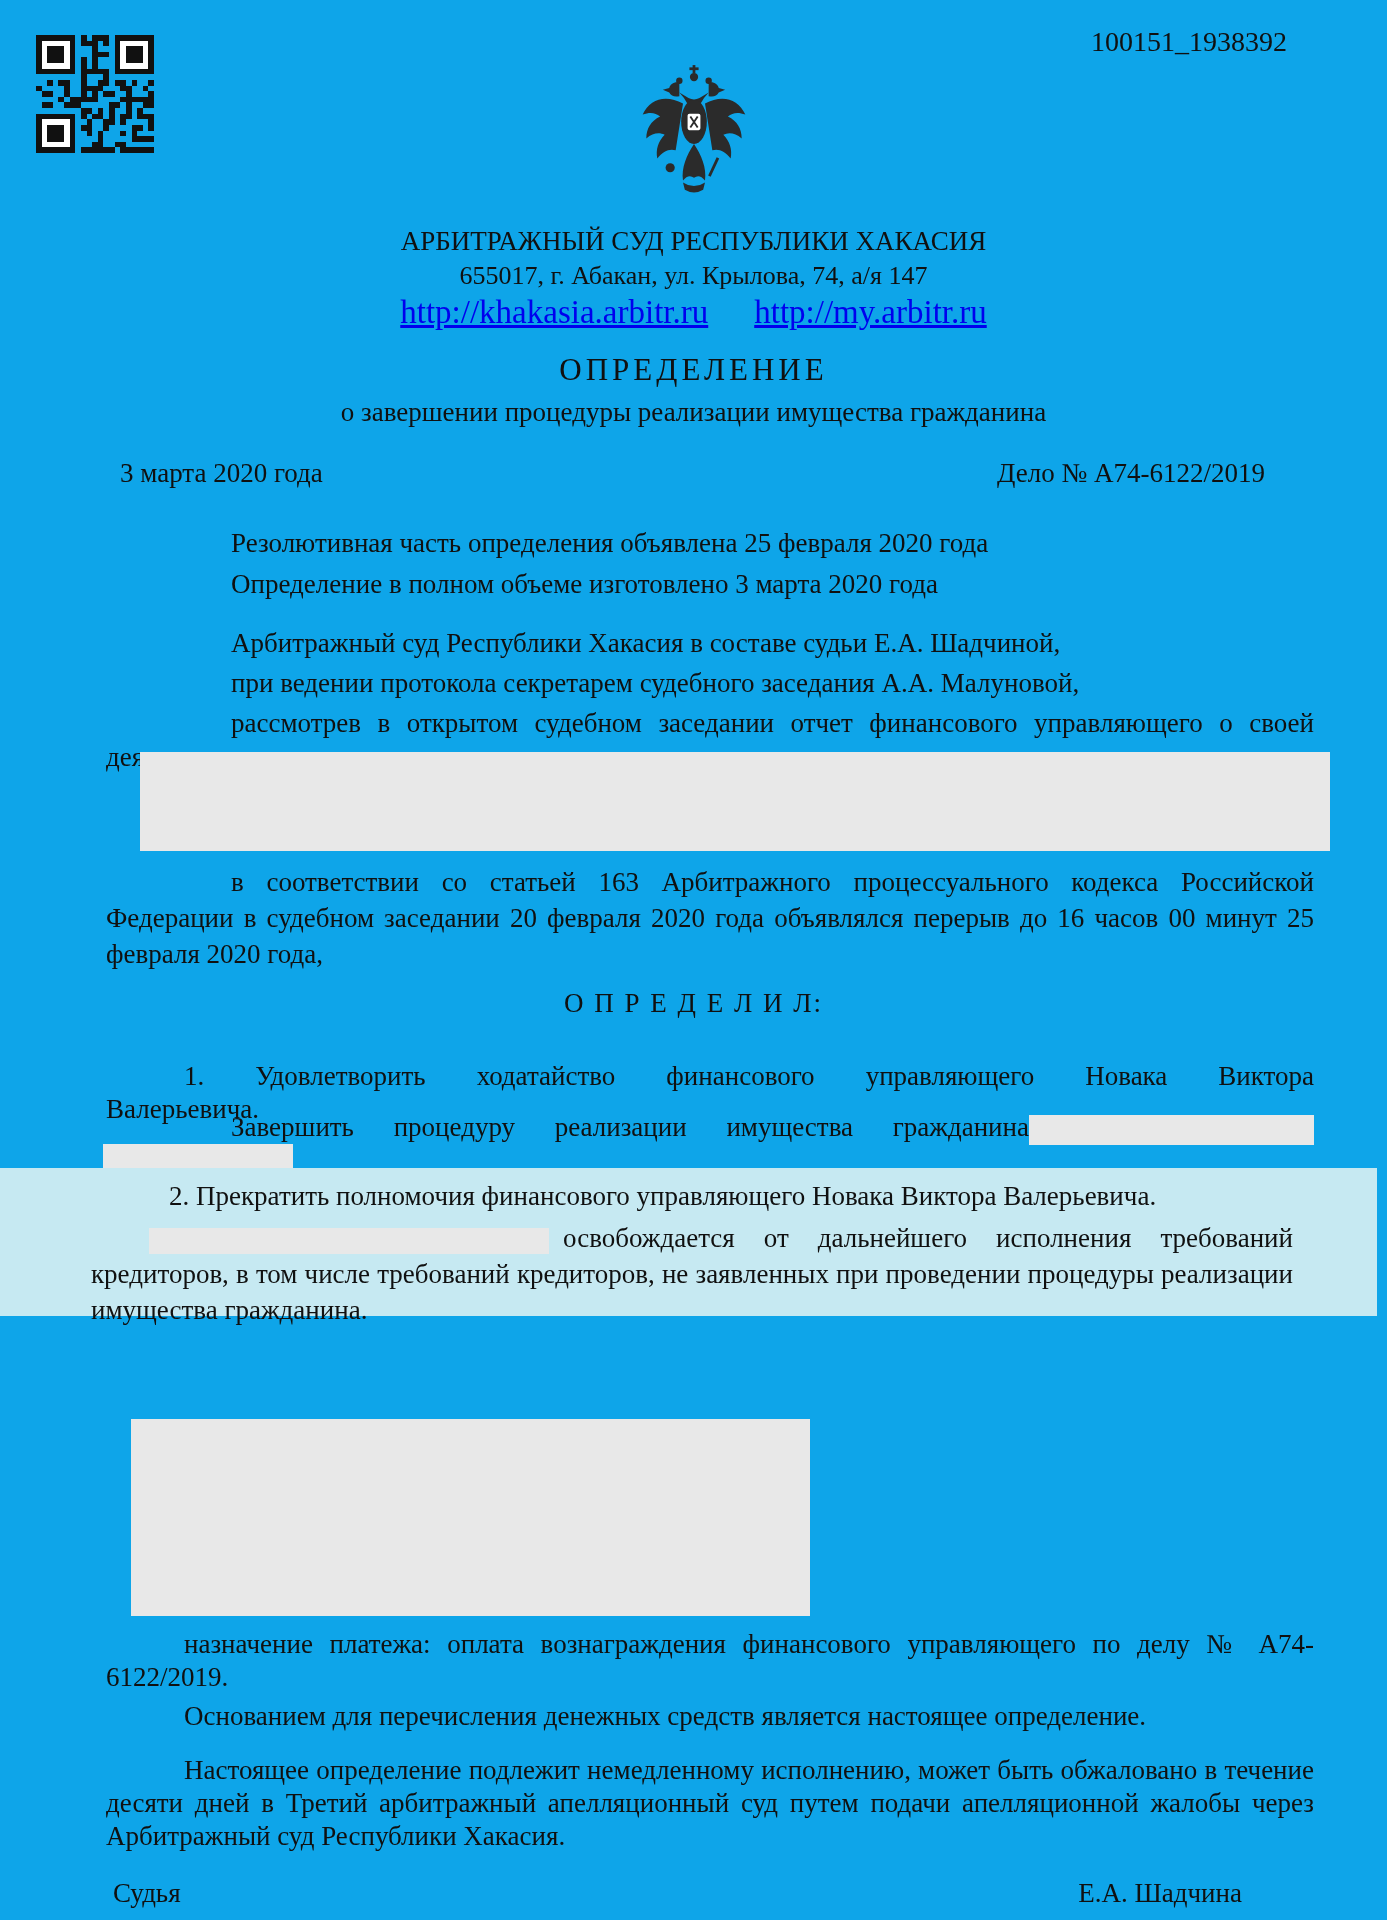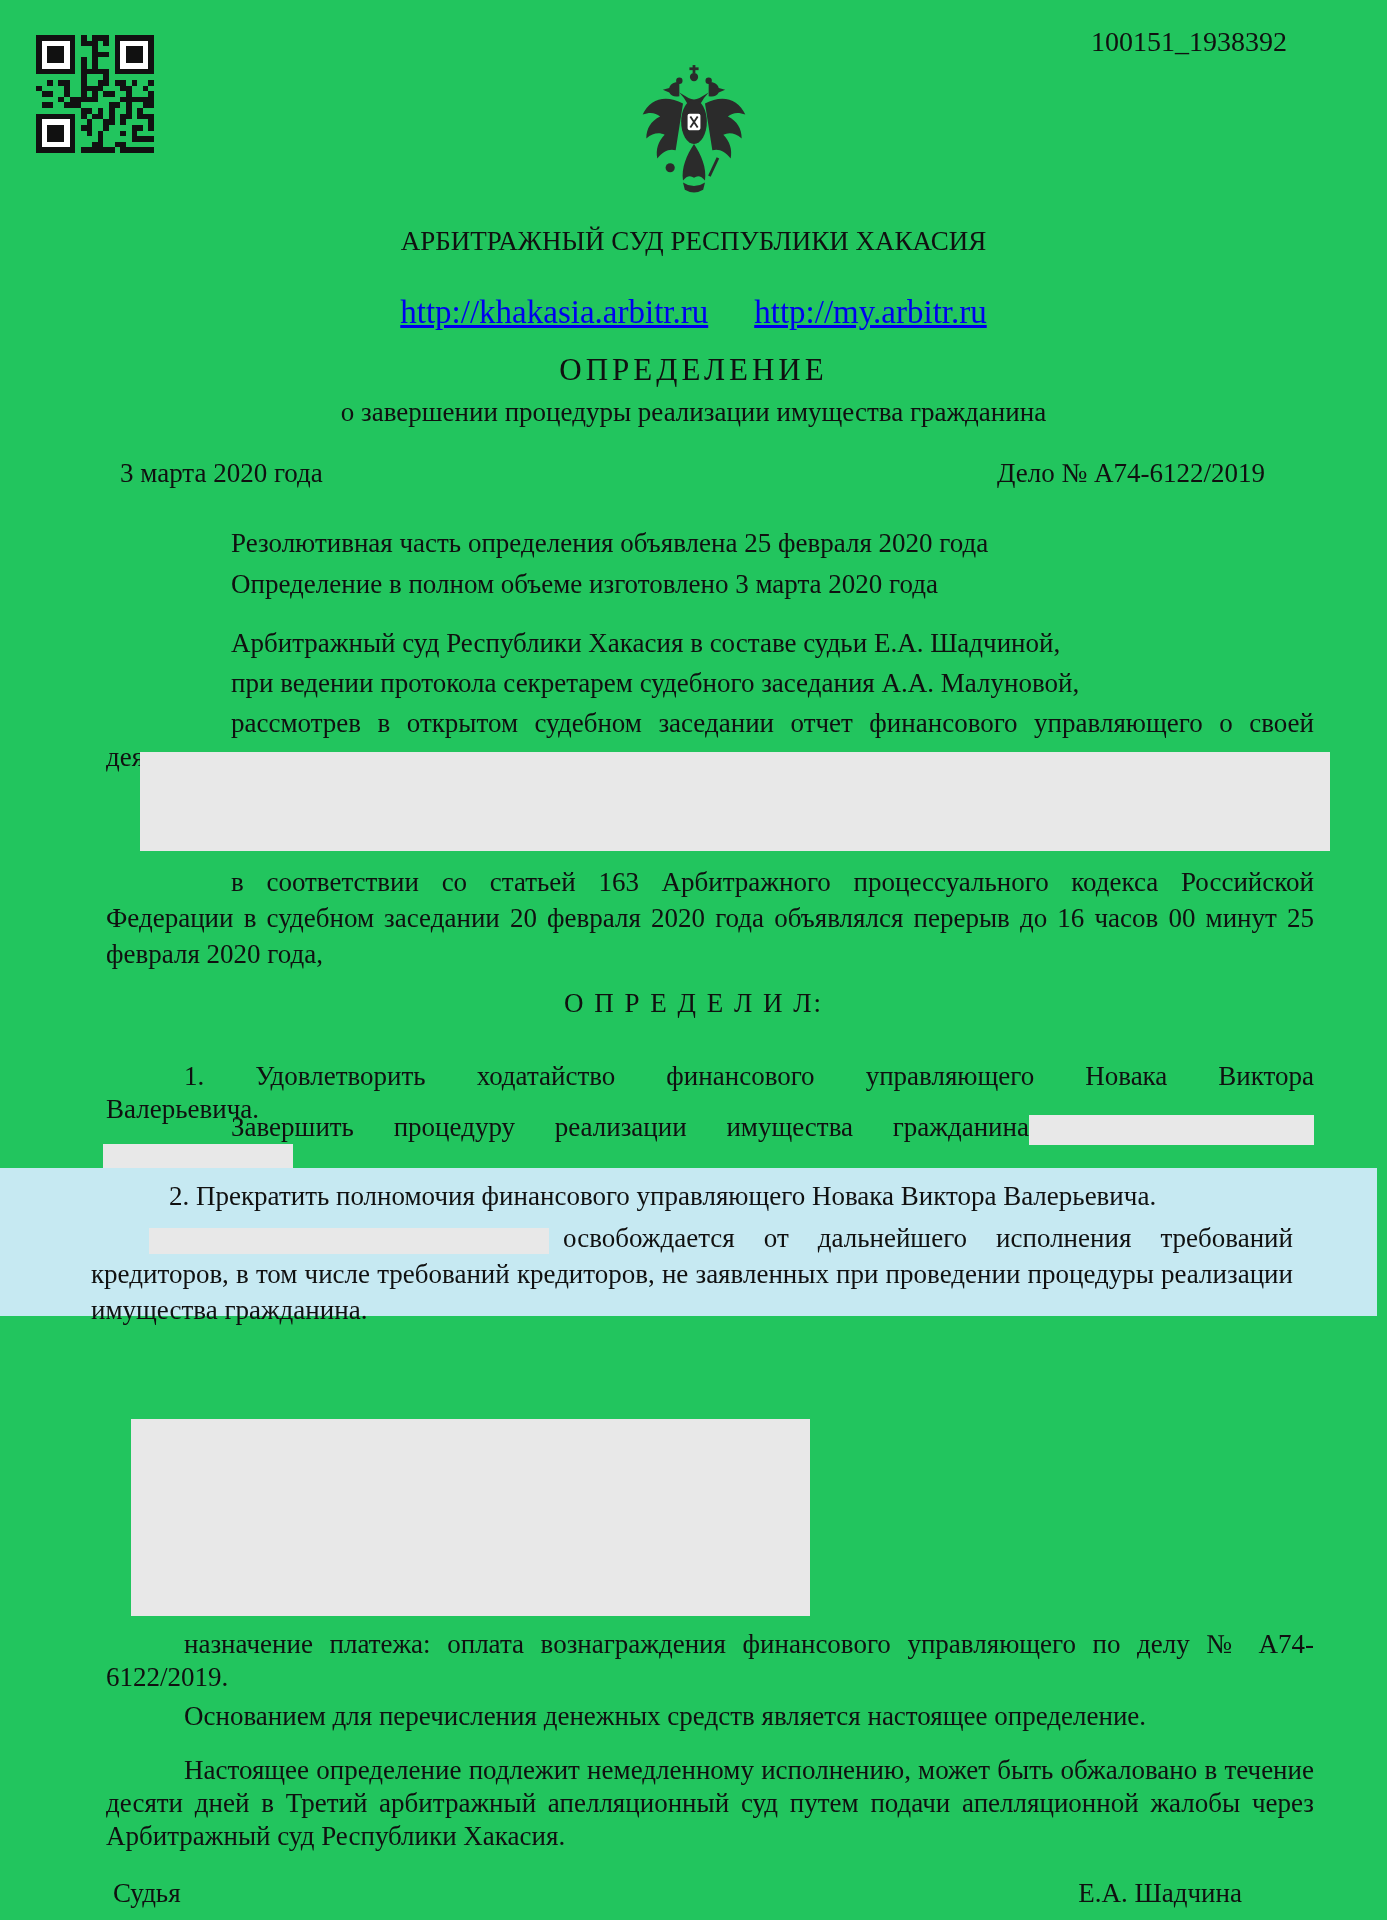--- a/index.html
+++ b/index.html
@@ -1,18 +1,18 @@
 <!DOCTYPE html>
 <html><head>
 <meta charset="utf-8">
 <style>
   html,body { margin:0; padding:0; background:#888; }
   .page {
     position:relative; width:1387px; height:1920px; margin:0 auto;
-    background:#22c55e; overflow:hidden;
+    background:#0ea5e9; overflow:hidden;
     font-family:"Liberation Serif", serif; font-size:27px; color:#101010;
   }
   .abs { position:absolute; }
   .grp { position:absolute; left:100px; width:1220px; }
   .para { margin:6px; text-align:justify; }
   .ind125 { text-indent:125px; }
   .ind85  { text-indent:78px; }
   .jline { display:inline-block; width:100%; text-align:justify; text-align-last:justify; }
   .centerline { position:absolute; left:0; width:100%; text-align:center; }
   .redact { display:inline-block; background:#e8e8e8; vertical-align:middle; }
@@ -190,20 +190,21 @@
         <path d="M48,128 q12,8 24,0 l-2,8 q-10,6 -20,0 z"></path>
         <circle cx="34" cy="112" r="5"></circle>
         <rect x="80" y="100" width="3" height="22" transform="rotate(25 81 111)"></rect>
       </g>
       <rect x="52" y="52" width="16" height="20" rx="3" fill="#ffffff" stroke="#2b2b2b" stroke-width="2"></rect>
       <path d="M56,56 l8,12 M64,56 l-8,12" stroke="#2b2b2b" stroke-width="2" fill="none"></path>
     </svg>
   </div>
 
   <div class="centerline court-name" style="top:226px;">АРБИТРАЖНЫЙ СУД РЕСПУБЛИКИ ХАКАСИЯ</div>
+  <div class="centerline court-addr" style="top:261px;">655017, г. Абакан, ул. Крылова, 74, а/я 147</div>
   <div class="centerline links" style="top:294px;">
     <a style="color: rgb(0, 0, 238);">http://khakasia.arbitr.ru</a>
     <a style="color: rgb(0, 0, 238);">http://my.arbitr.ru</a>
   </div>
 
   <div class="centerline title-line" style="top:352px;">ОПРЕДЕЛЕНИЕ</div>
   <div class="centerline subtitle-line" style="top:397px;">о завершении процедуры реализации имущества гражданина</div>
 
   <div class="daterow" style="top:458px; left:120px; right:122px;align-items:flex-end;">
     <span>3 марта 2020 года</span>

